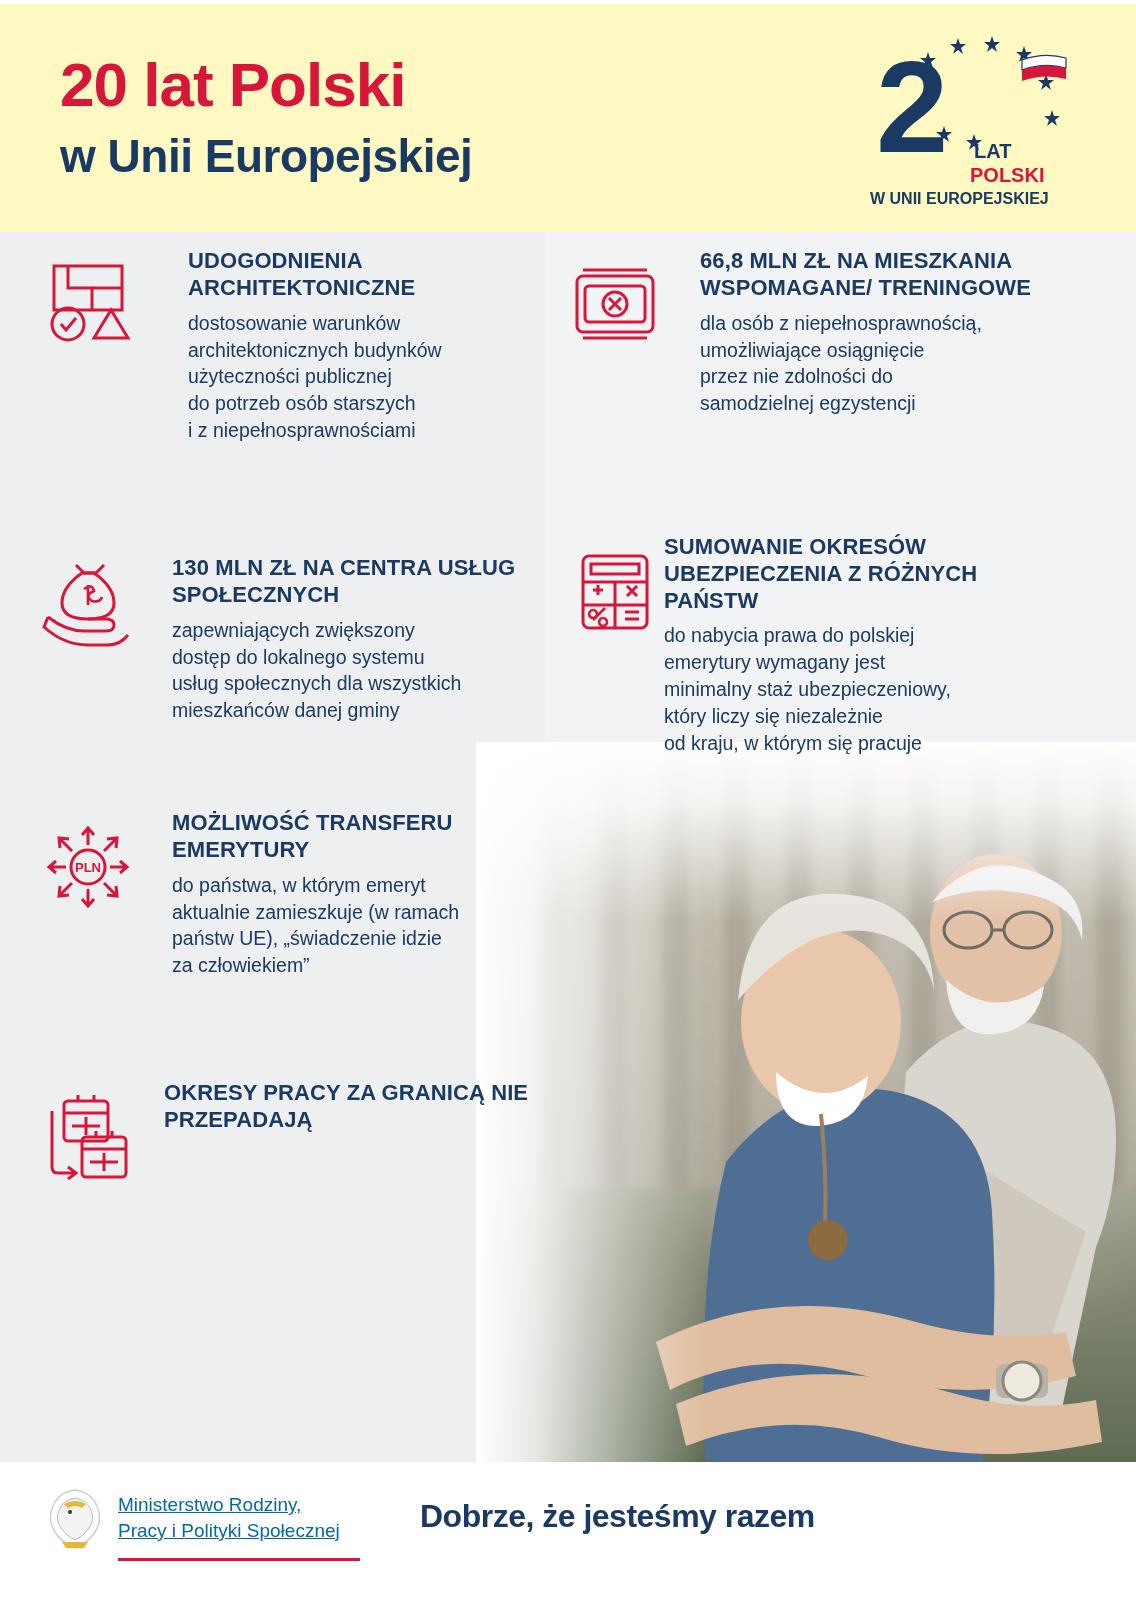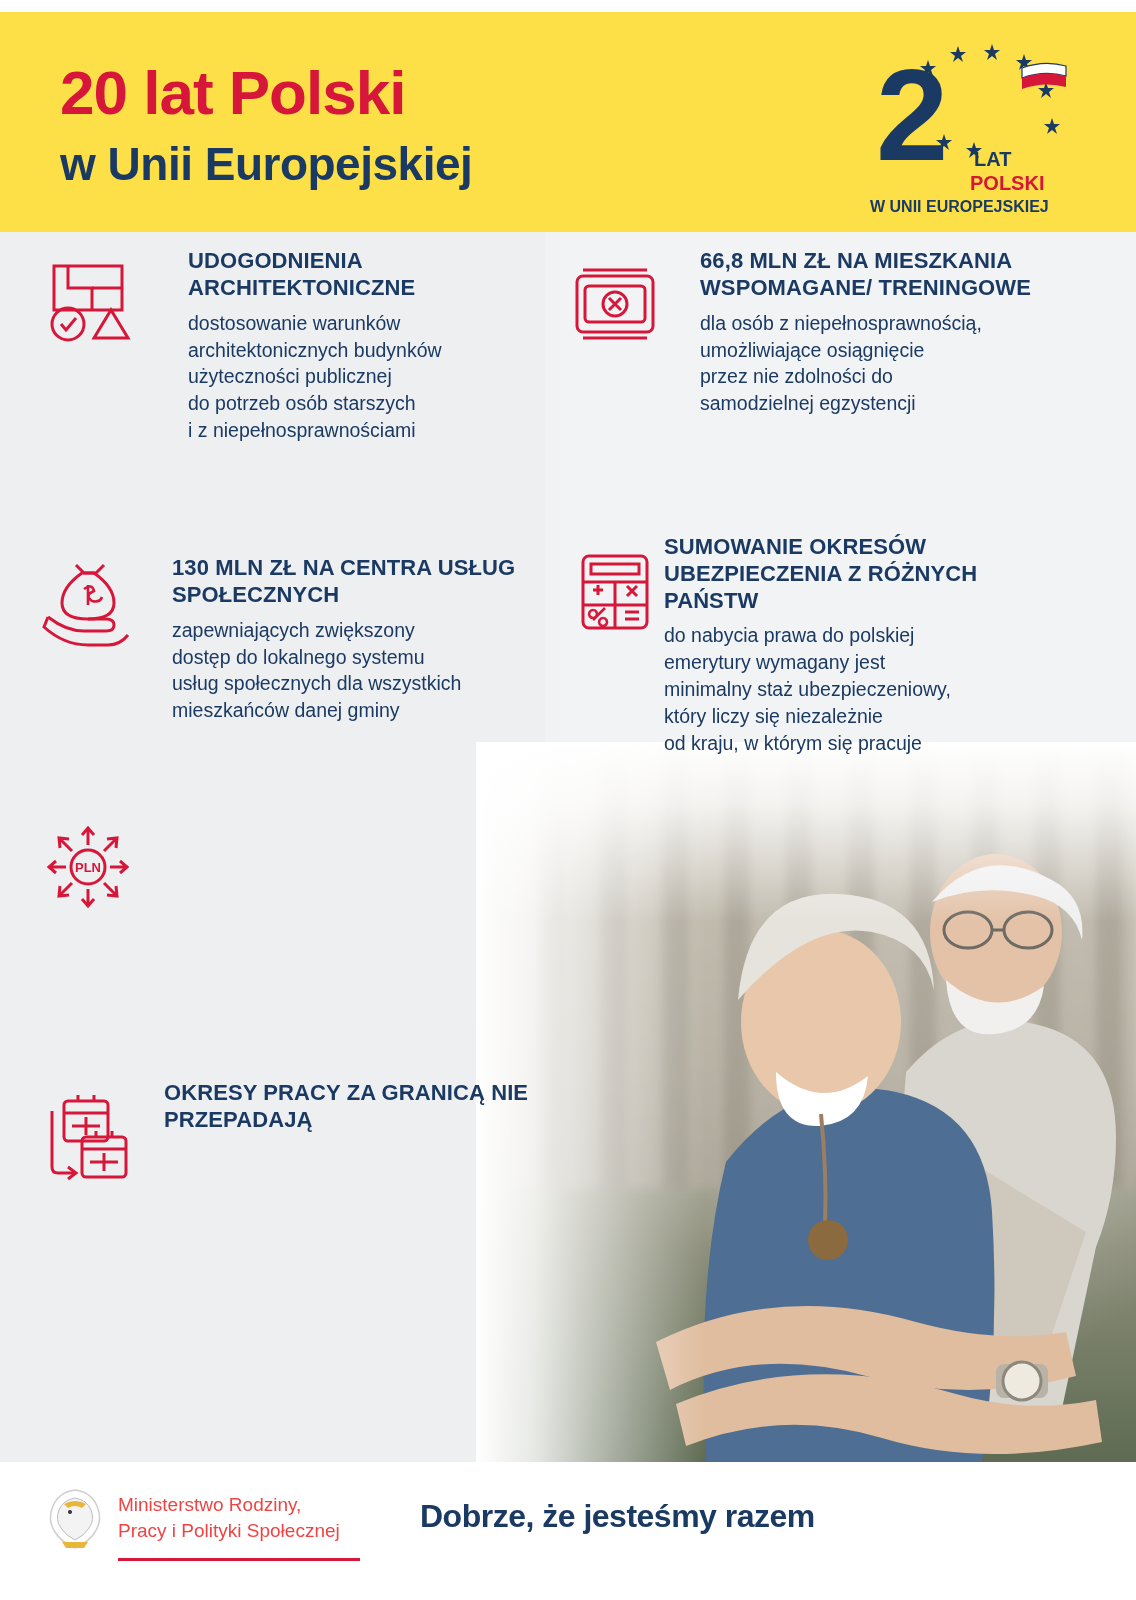--- a/index.html
+++ b/index.html
@@ -12,24 +12,24 @@
     height: 1600px;
     position: relative;
     overflow: hidden;
     font-family: "Liberation Sans", sans-serif;
     color: #1b3a63;
   }
 
   
   .header {
     position: absolute;
-    left: 0; top: 12px;
+    left: 0; top: 4px;
     width: 1136px;
     height: 232px;
-    background: #fde047;
+    background: #fef9c3;
   }
   .title-red {
     position: absolute;
     left: 60px;
     top: 48px;
     font-size: 62px;
     font-weight: bold;
     color: #d6173a;
     letter-spacing: -1px;
     line-height: 1.05;
@@ -174,22 +174,23 @@
     width: 66px;
     height: 76px;
   }
   .ministry {
     position: absolute;
     left: 118px;
     top: 30px;
     width: 260px;
     font-size: 19px;
     line-height: 1.35;
-    color: #ef4444;
+    color: #0369a1;
     white-space: pre-line;
+    text-decoration: underline;
   }
   .ministry-rule {
     position: absolute;
     left: 118px;
     top: 96px;
     width: 242px;
     height: 3px;
     background: #d6173a;
   }
   .slogan {
@@ -366,20 +367,28 @@
         <path d="M50 72 v16 M44 82 l6 7 6 -7"></path>
         <path d="M28 50 h-16 M18 44 l-7 6 7 6"></path>
         <path d="M72 50 h16 M82 44 l7 6 -7 6"></path>
         <path d="M34 34 l-12 -12 M22 31 l-1 -10 10 1"></path>
         <path d="M66 34 l12 -12 M78 31 l1 -10 -10 1"></path>
         <path d="M34 66 l-12 12 M22 69 l-1 10 10 -1"></path>
         <path d="M66 66 l12 12 M78 69 l1 10 -10 -1"></path>
       </g>
     </svg>
   </div>
+  <div class="card" id="card-5">
+    <div class="head">MOŻLIWOŚĆ TRANSFERU
+EMERYTURY</div>
+    <div class="body">do państwa, w którym emeryt
+aktualnie zamieszkuje (w ramach
+państw UE), „świadczenie idzie
+za człowiekiem”</div>
+  </div>
 
   <div class="icon" id="icon-6">
     <svg viewBox="0 0 100 100" fill="none" stroke="#d6173a" stroke-width="3">
       <rect x="26" y="14" width="44" height="40" rx="4"></rect>
       <path d="M26 26 h44 M40 14 v-6 M56 14 v-6 M48 30 v18 M34 39 h28"></path>
       <rect x="44" y="50" width="44" height="40" rx="4"></rect>
       <path d="M44 62 h44 M58 50 v-6 M74 50 v-6 M66 66 v18 M52 75 h28"></path>
       <path d="M14 24 v56 q0 6 6 6 h16"></path>
       <path d="M30 80 l8 6 -8 6"></path>
     </svg>

